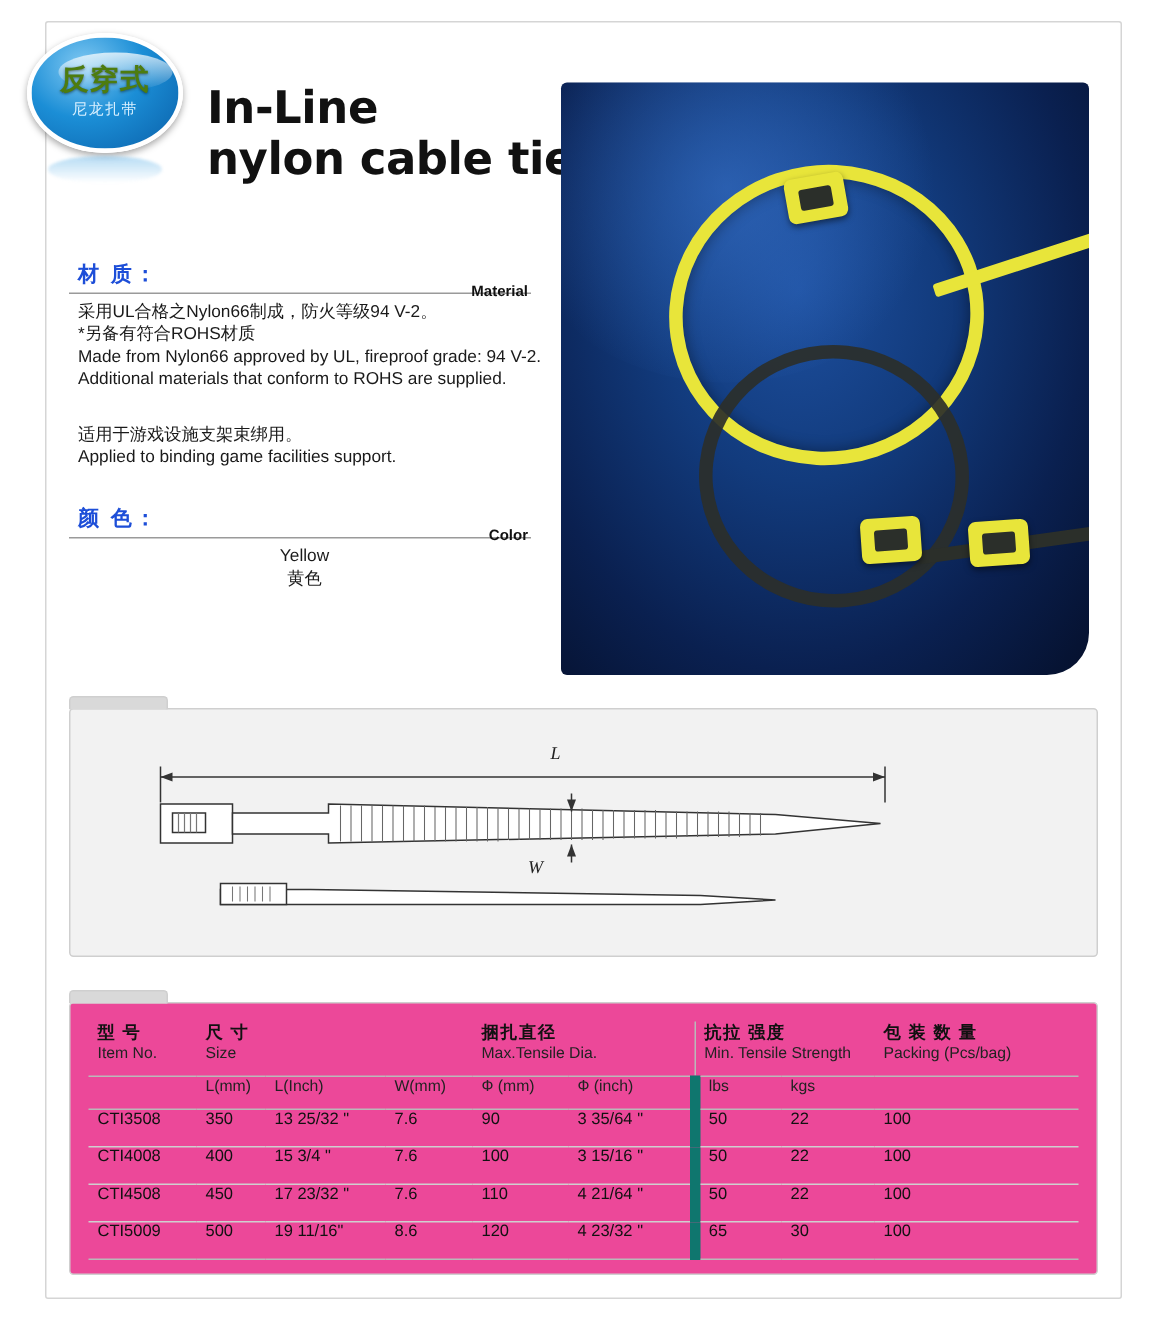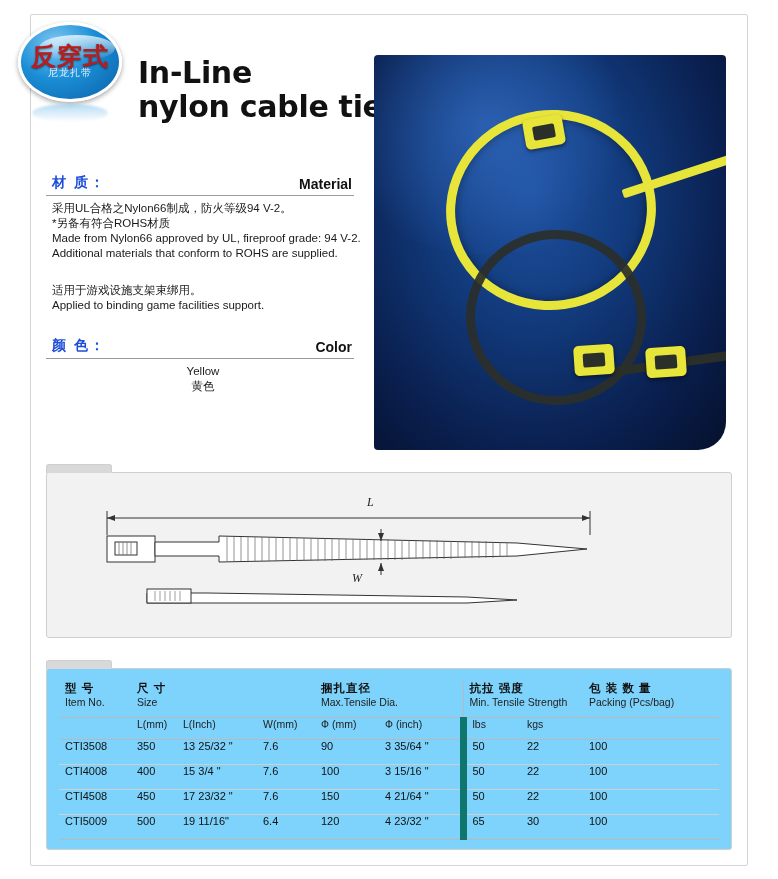--- a/index.html
+++ b/index.html
@@ -50,22 +50,22 @@
     left: 18px; top: 10px;
     width: 76px; height: 26px;
     border-radius: 50%;
     background: linear-gradient(to bottom, rgba(255,255,255,.75), rgba(255,255,255,0));
   }
   .badge-text1 {
     position: absolute;
     left: 0; top: 22px;
     width: 116px;
     text-align: center;
-    color: #b91c1c;
-    font-size: 25px;
+    color: #4d7c0f;
+    font-size: 19px;
     font-weight: bold;
     letter-spacing: 1px;
     text-shadow: 0 1px 2px rgba(0,0,0,.5);
   }
   .badge-text2 {
     position: absolute;
     left: 0; top: 48px;
     width: 116px;
     text-align: center;
     color: #d9f0ff;
@@ -179,23 +179,23 @@
     margin-bottom: 5px;
   }
   .spec-head .cn {
     position: absolute; left: 6px; top: 2px;
     color: #1d4ed8;
     font-size: 14px;
     font-weight: bold;
     letter-spacing: 2px;
   }
   .spec-head .en {
-    position: absolute; right: 2px; top: 4px;
+    position: absolute; right: 2px; top: 17px;
     color: #111;
-    font-size: 14px;
+    font-size: 10px;
     font-weight: bold;
   }
   .spec-body {
     padding-left: 6px;
     color: #1a1a1a;
     font-size: 11.5px;
     line-height: 15px;
   }
   .spec-body div { white-space: nowrap; }
   .mat-bg {
@@ -216,21 +216,21 @@
   .panel-tab {
     position: absolute;
     left: -1px; top: -9px;
     width: 66px; height: 9px;
     background: #d9d9d9;
     border: 1px solid #cfcfcf;
     border-bottom: none;
     border-radius: 3px 3px 0 0;
   }
   #drawing-panel { left: 46px; top: 472px; width: 686px; height: 166px; }
-  #table-panel  { left: 46px; top: 668px; width: 686px; height: 182px; background:#7dd3fc; }
+  #table-panel  { left: 46px; top: 668px; width: 686px; height: 182px; background:#ec4899; }
 
   .dim-label {
     position: absolute;
     font-size: 12px;
     color: #222;
     font-family: "Liberation Serif", serif;
     font-style: italic;
   }
   .tie-svg { position: absolute; left: 0; top: 0; }
 
@@ -495,31 +495,31 @@
           <td>3 15/16 "</td>
           <td class="sepcol">50</td>
           <td>22</td>
           <td>100</td>
         </tr>
         <tr class="data-row">
           <td>CTI4508</td>
           <td>450</td>
           <td>17 23/32 "</td>
           <td>7.6</td>
-          <td>150</td>
+          <td>110</td>
           <td>4 21/64 "</td>
           <td class="sepcol">50</td>
           <td>22</td>
           <td>100</td>
         </tr>
         <tr class="data-row">
           <td>CTI5009</td>
           <td>500</td>
           <td>19 11/16"</td>
-          <td>6.4</td>
+          <td>8.6</td>
           <td>120</td>
           <td>4 23/32 "</td>
           <td class="sepcol">65</td>
           <td>30</td>
           <td>100</td>
         </tr>
       </tbody>
     </table>
   </div>
 </div>

